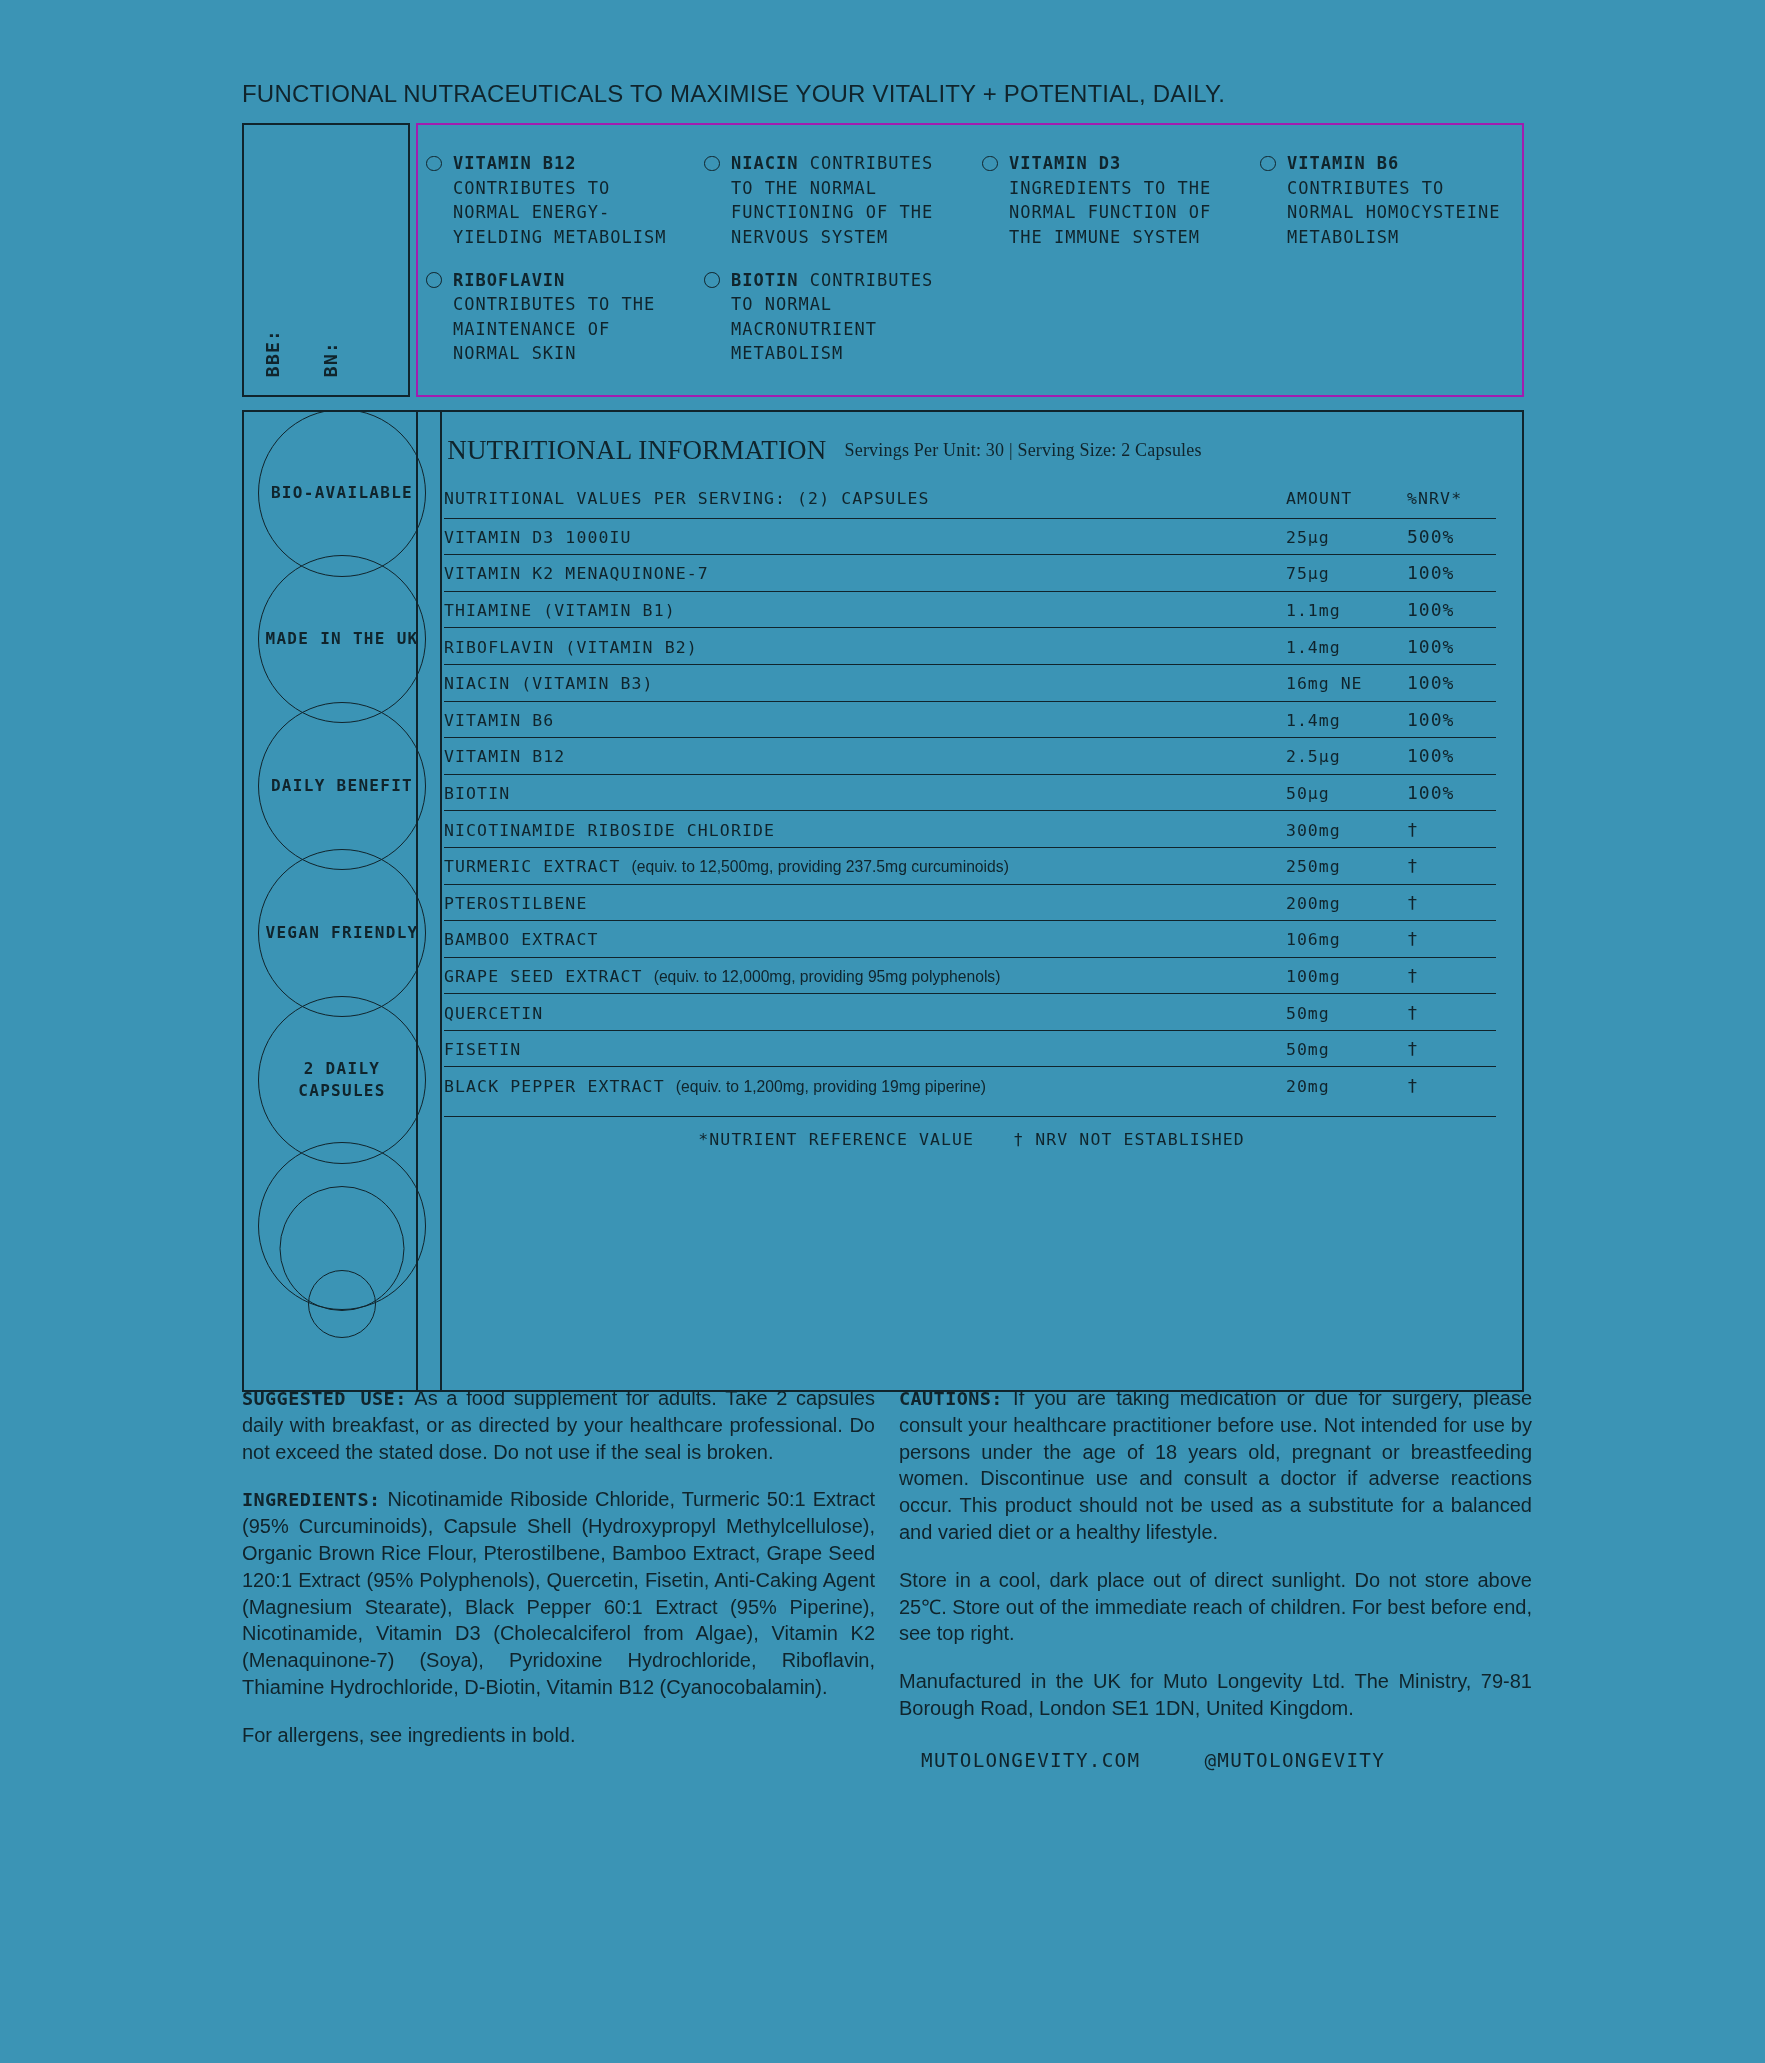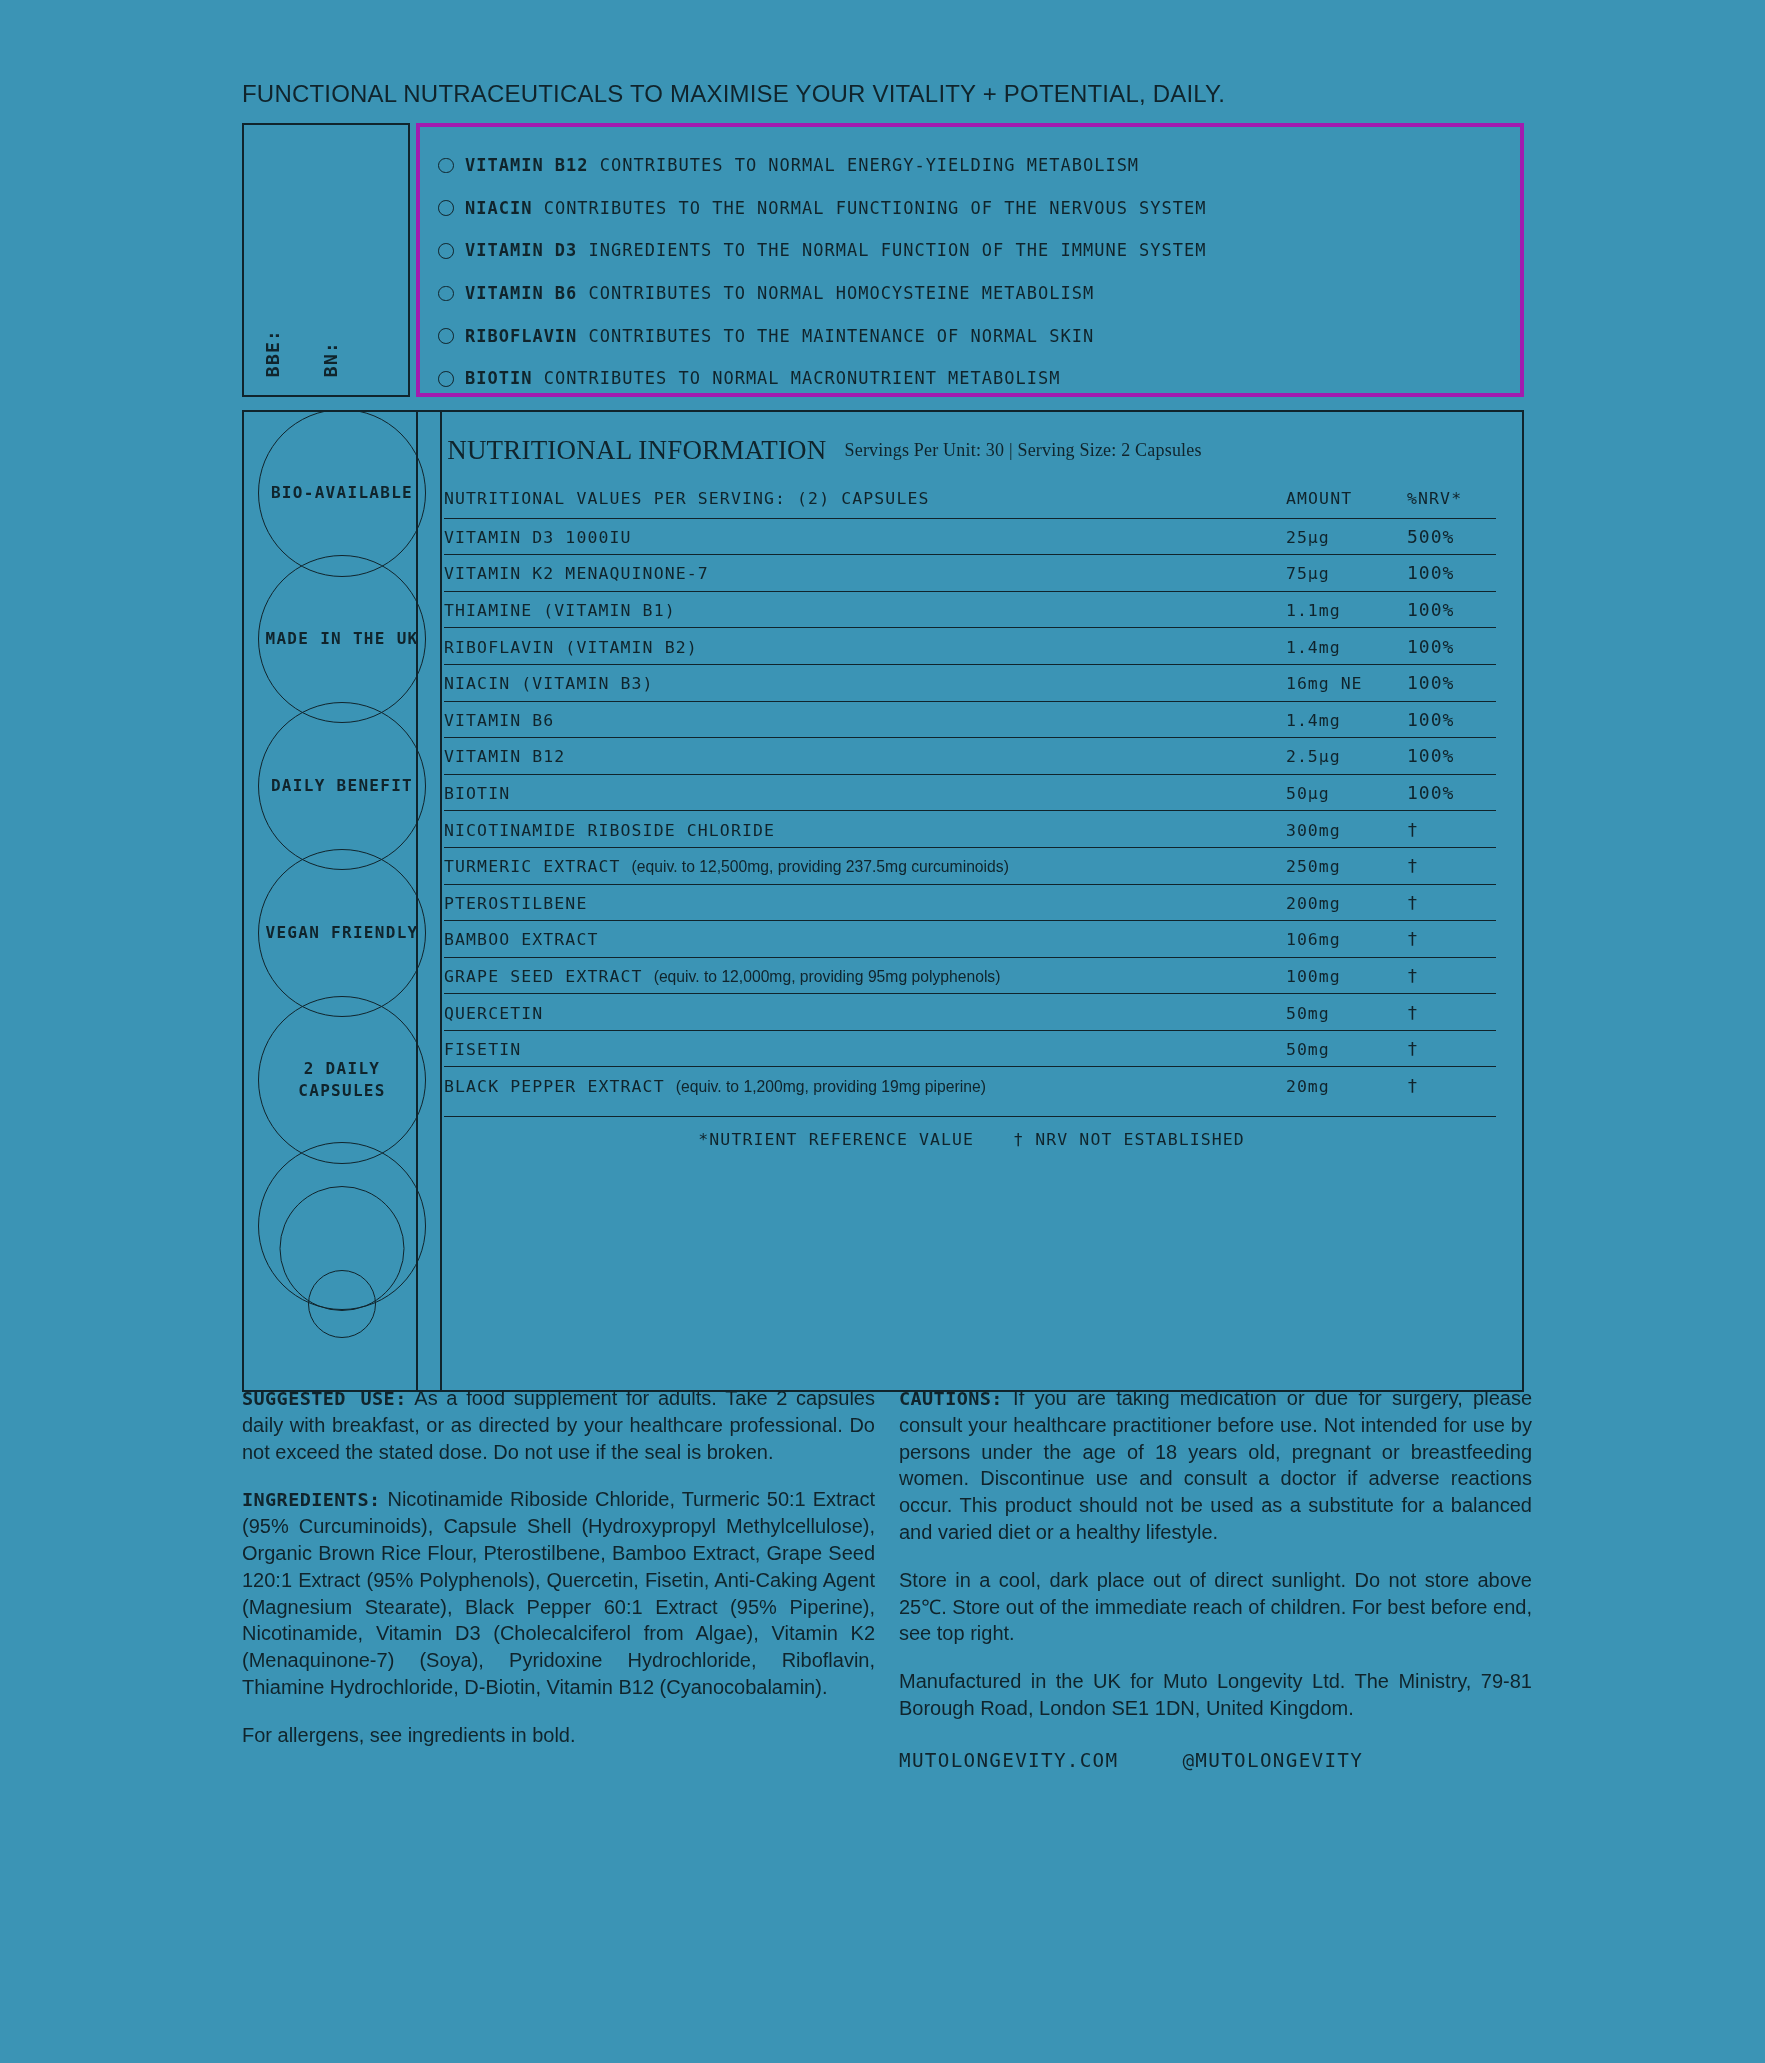--- a/index.html
+++ b/index.html
@@ -67,25 +67,25 @@
     font-size: 18px;
     font-weight: bold;
     letter-spacing: 1.2px;
   }
   .claims-box {
     position: absolute;
     left: 174px;
     top: 0;
     width: 1108px;
     height: 274px;
-    border: 4px solid #a21caf;
+    border: 2px solid #a21caf;
     box-sizing: border-box;
-    padding: 26px 18px;
+    padding: 26px 8px;
     display: grid;
-    grid-template-columns: 1fr;
+    grid-template-columns: 1fr 1fr 1fr 1fr;
     column-gap: 24px;
     row-gap: 18px;
     align-content: start;
   }
   .claim {
     display: flex;
     gap: 11.3px;
     align-items: flex-start;
     font-size: 17px;
     line-height: 1.45;
@@ -261,20 +261,21 @@
   }
   .col.left p { text-align: justify; }
   .col.right p { text-align: justify; }
   .footer-links {
     display: flex;
     gap: 64px;
     font-family: "DejaVu Sans Mono", monospace;
     font-size: 19.3px;
     letter-spacing: 1.3px;
     margin-top: 27px;
+    margin-left: 22px;
   }
   b { font-weight: normal; }
 </style>
 </head>
 <body>
 
 <div class="page">
 
   <div class="headline">FUNCTIONAL NUTRACEUTICALS TO MAXIMISE YOUR VITALITY + POTENTIAL, DAILY.</div>
 

